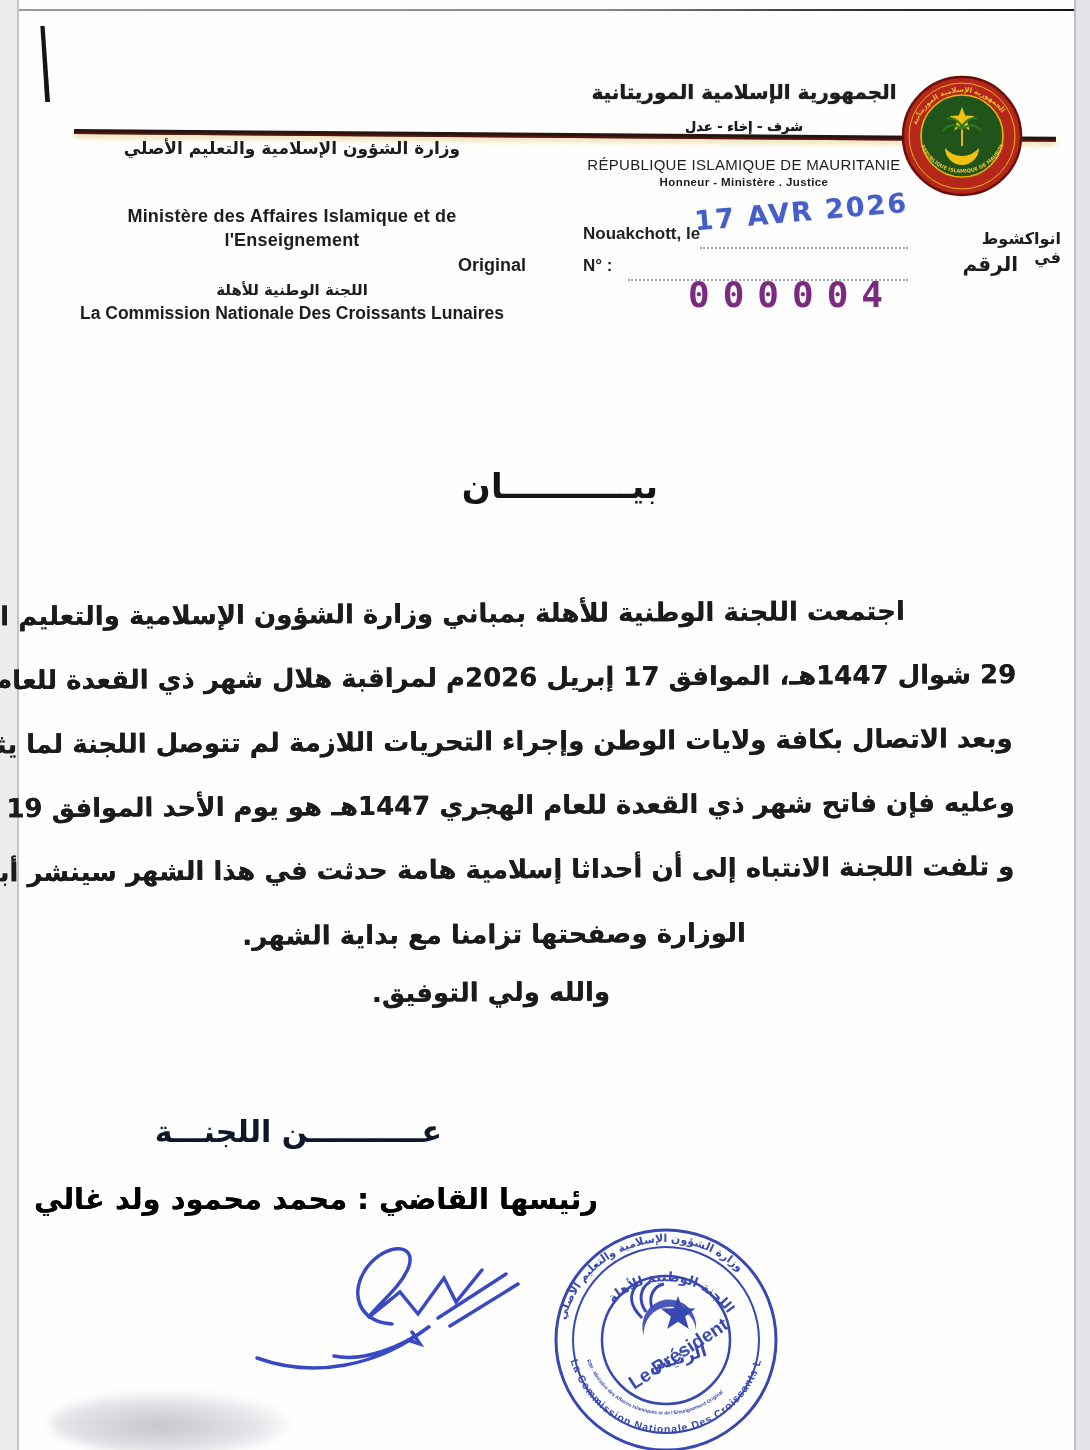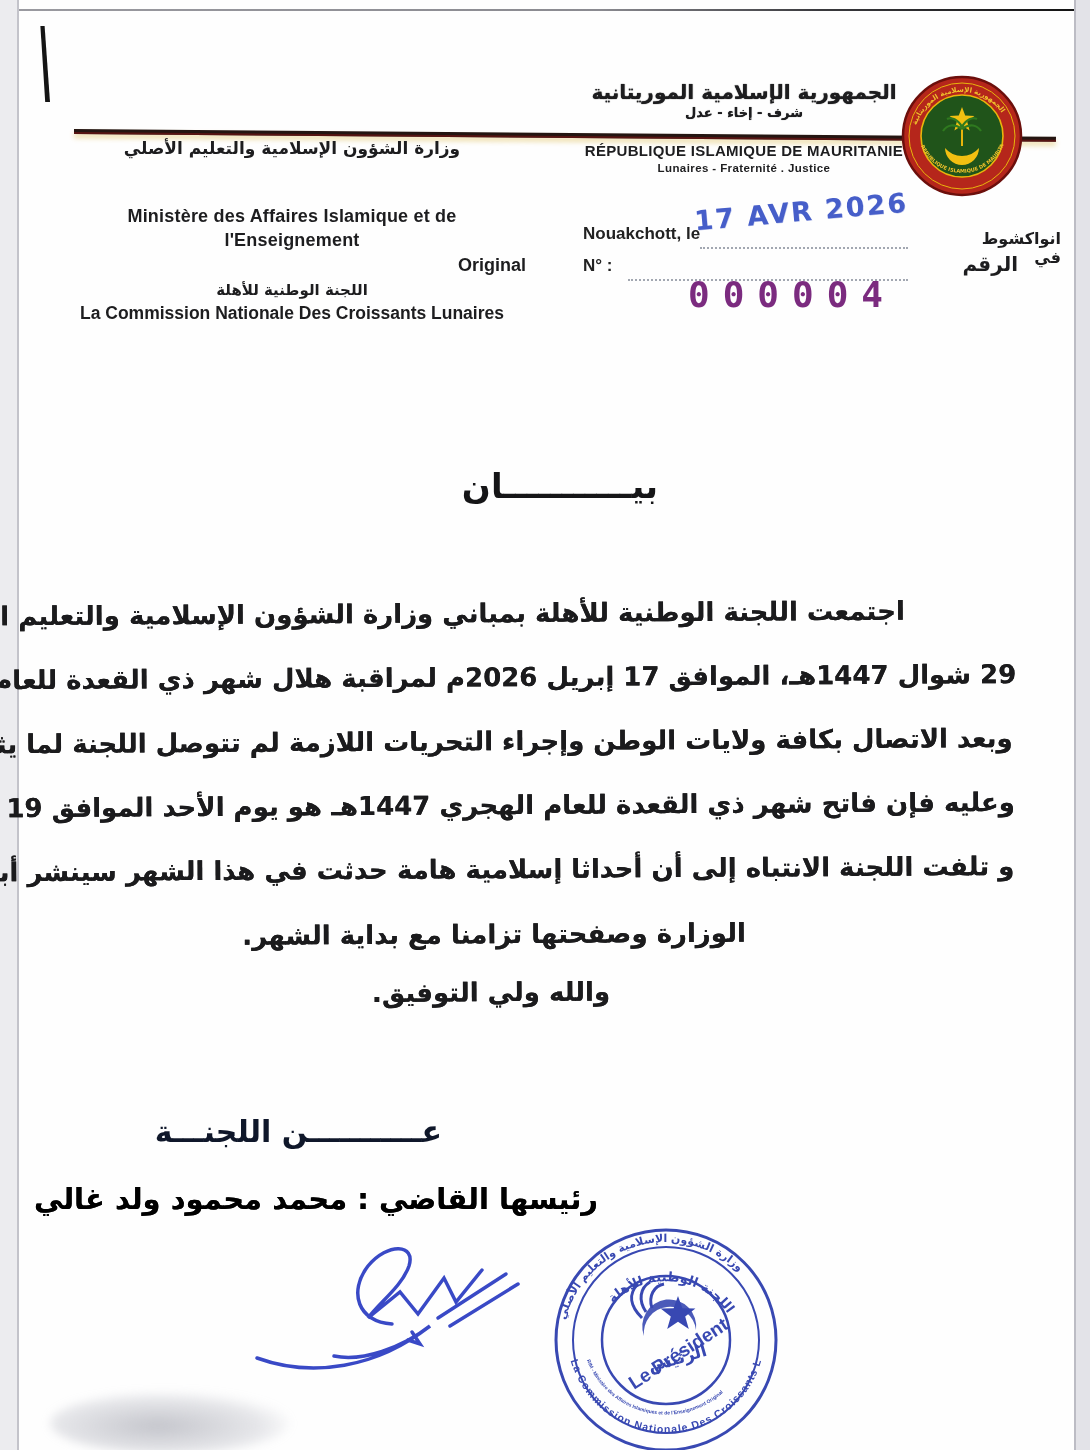--- a/index.html
+++ b/index.html
@@ -32,22 +32,22 @@
   .hdr-left{left:58px;top:137px;width:468px;text-align:center;line-height:1.35;z-index:2;}
   .hdr-left .ar-min{font-size:17px;font-weight:bold;margin-bottom:3px;}
   .hdr-left .fr1{font-size:18px;font-weight:bold;letter-spacing:.2px;margin-top:44px;}
   .hdr-left .fr2{font-size:18px;font-weight:bold;margin-bottom:3px;text-align:right;}
   .hdr-left .ar-com{font-size:15px;font-weight:bold;margin-bottom:2px;}
   .hdr-left .fr-com{font-size:17.5px;font-weight:bold;}
 
   .hdr-right{left:578px;top:80px;width:332px;text-align:center;z-index:2;}
   .hdr-right .rep-ar{font-size:20px;font-weight:bold;letter-spacing:-.5px;
       text-shadow:0 0 1px #000;}
-  .hdr-right .motto-ar{font-size:13px;font-weight:bold;margin-top:1px;text-shadow:0 0 .7px #000;}
-  .hdr-right .rep-fr{font-size:15px;font-weight:bold;letter-spacing:.3px;margin-top:22px;}
+  .hdr-right .motto-ar{font-size:13px;font-weight:bold;margin-top:15px;text-shadow:0 0 .7px #000;}
+  .hdr-right .rep-fr{font-size:15px;font-weight:normal;letter-spacing:.3px;margin-top:22px;}
   .hdr-right .motto-fr{font-size:11.5px;font-weight:bold;margin-top:3px;letter-spacing:.4px;}
 
   
   .lbl{font-size:17px;font-weight:bold;color:#222;}
   .dotline{border-bottom:2.5px dotted #a2a7b1;height:0;}
   .stamp-date{left:694px;top:196px;font-size:27px;font-weight:bold;color:#3952c6;
       letter-spacing:2px;transform:rotate(-5deg);opacity:.93;font-family:"DejaVu Sans",sans-serif;
       text-shadow:.5px .5px 0 rgba(57,82,198,.35);z-index:3;}
   .stamp-num{left:688px;top:274px;font-size:36px;font-weight:600;color:#701a75;opacity:.92;
       letter-spacing:13px;font-family:"DejaVu Sans Mono",monospace;z-index:3;}
@@ -86,21 +86,21 @@
     <div class="fr fr1">Ministère des Affaires Islamique et de l'Enseignement</div>
     <div class="fr fr2">Original</div>
     <div class="ar ar-com">اللجنة الوطنية للأهلة</div>
     <div class="fr fr-com nowrap">La Commission Nationale Des Croissants Lunaires</div>
   </div>
 
   <div class="abs hdr-right">
     <div class="ar rep-ar nowrap">الجمهورية الإسلامية الموريتانية</div>
     <div class="ar motto-ar">شرف - إخاء - عدل</div>
     <div class="fr rep-fr nowrap">RÉPUBLIQUE ISLAMIQUE DE MAURITANIE</div>
-    <div class="fr motto-fr">Lunaires - Fraternité . Justice</div>
+    <div class="fr motto-fr">Honneur - Ministère . Justice</div>
   </div>
 
   <svg class="abs emblem-svg" width="124" height="124" viewBox="0 0 124 124">
     <circle cx="62" cy="62" r="59" fill="#b5261b" stroke="#6c0f0c" stroke-width="2.5"></circle>
     <circle cx="62" cy="62" r="53" fill="none" stroke="#e9b50c" stroke-width="1"></circle>
     <circle cx="62" cy="62" r="41" fill="#20541a" stroke="#e9b50c" stroke-width="1.6"></circle>
     <defs>
       <path id="em-top" d="M 14 66 A 48 48 0 0 1 110 66"></path>
       <path id="em-bot" d="M 20 70 A 45 45 0 0 0 104 70"></path>
     </defs>

